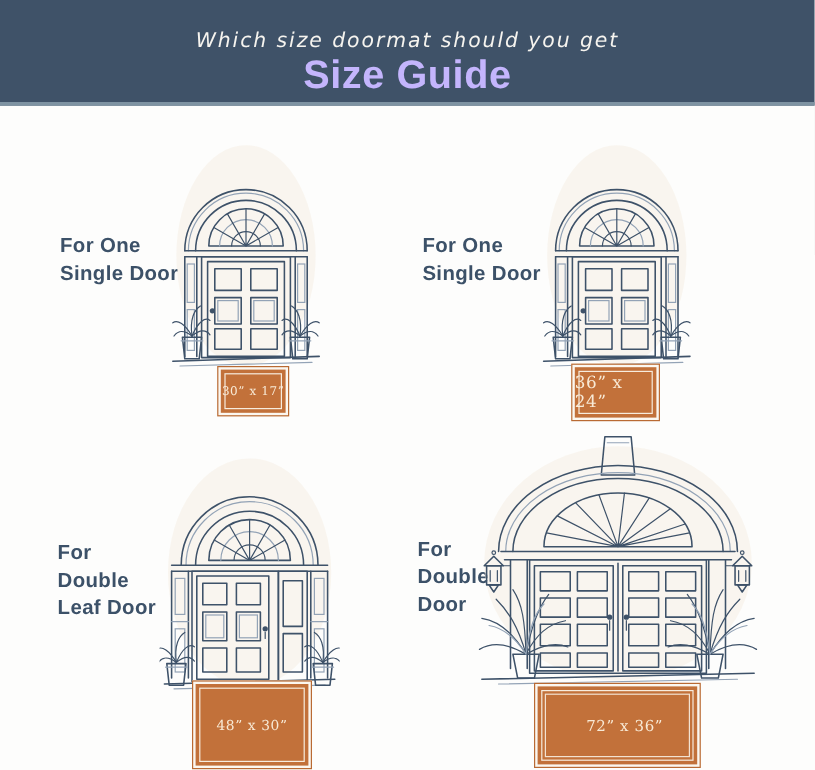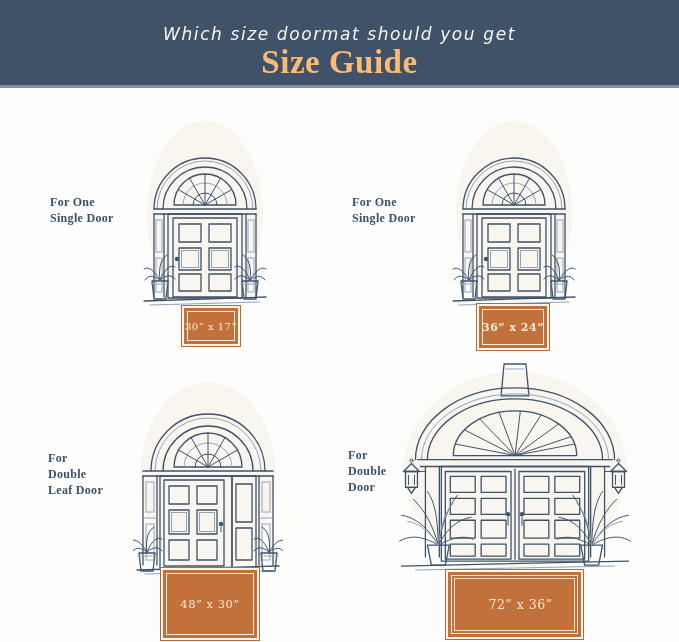--- a/index.html
+++ b/index.html
@@ -4,37 +4,37 @@
 <style>
   html,body{margin:0;padding:0;}
   body{background:#e9e9e9;font-family:"DejaVu Serif", serif;}
   .canvas{position:relative;width:679px;height:642px;background:#fdfdfc;overflow:hidden;}
 
   
   .header{position:absolute;left:0;top:0;width:679px;height:85px;background:#3f5268;
           border-bottom:3px solid #7e93a2;text-align:center;box-sizing:content-box;}
   .tagline{margin:0;padding-top:24px;color:#f6f4ef;font-family:"DejaVu Sans", cursive;
            font-style:italic;font-weight:500;font-size:17px;letter-spacing:1.6px;}
-  .title{margin:1px 0 0 0;color:#fdba74;font-family:Liberation Serif, serif;
+  .title{margin:1px 0 0 0;color:#c4b5fd;font-family:Liberation Sans, sans-serif;
          font-weight:bold;font-size:33px;letter-spacing:.5px;line-height:1.05;}
 
   
-  .q-label{position:absolute;color:#3c5168;font-family:Liberation Serif, serif;
-           font-weight:bold;font-size:12px;line-height:1.35;letter-spacing:.3px;}
+  .q-label{position:absolute;color:#3c5168;font-family:Liberation Sans, sans-serif;
+           font-weight:bold;font-size:17px;line-height:1.35;letter-spacing:.3px;}
   .q-label span{display:block;}
 
   
   .mat{position:absolute;box-sizing:border-box;border:1px solid #b96a33;background:#fbf7f0;padding:2px;}
   .mat-core{position:relative;width:100%;height:100%;background:#c2713a;
             display:flex;align-items:center;justify-content:center;}
   .mat-core::after{content:"";position:absolute;inset:3px;border:1px solid rgba(252,246,236,.92);}
   .mat-large .mat-core::before{content:"";position:absolute;inset:6px;border:1px solid rgba(252,246,236,.85);}
   .mat-size{color:#f8ead6;font-family:"DejaVu Serif", serif;letter-spacing:.5px;}
   .mat-a .mat-size{font-size:10px;}
-  .mat-b .mat-size{font-size:11px;font-weight:bold;}
+  .mat-b .mat-size{font-size:14px;}
   .mat-c .mat-size{font-size:11.5px;}
   .mat-d .mat-size{font-size:12.5px;margin-left:12px;}
 
   
   .door-svg{position:absolute;}
   .ink{stroke:#3e5269;fill:none;stroke-width:1.3;stroke-linecap:round;stroke-linejoin:round;}
   .ink-thin{stroke:#3e5269;fill:none;stroke-width:1;stroke-linecap:round;stroke-linejoin:round;}
   .ink-light{stroke:#93a3b6;fill:none;stroke-width:1;stroke-linecap:round;}
   .ink-fill{fill:#3e5269;stroke:none;}
   .wash{fill:#f6efe4;opacity:.55;stroke:none;}

